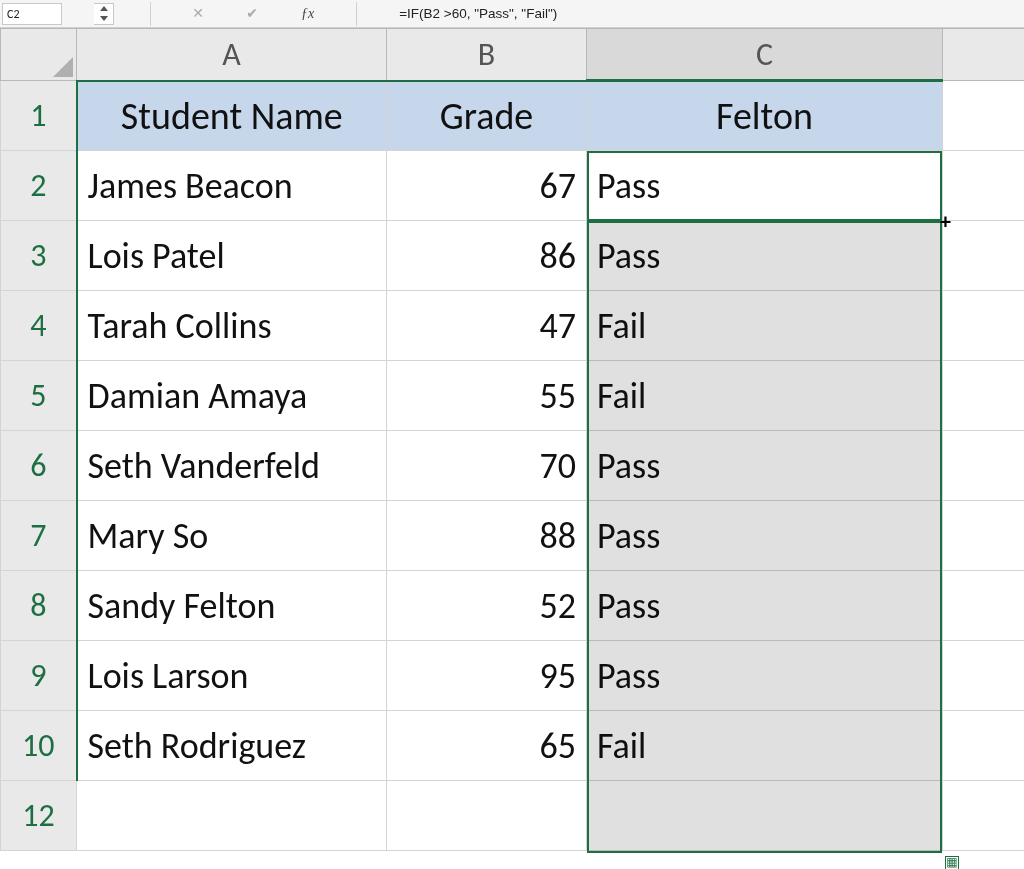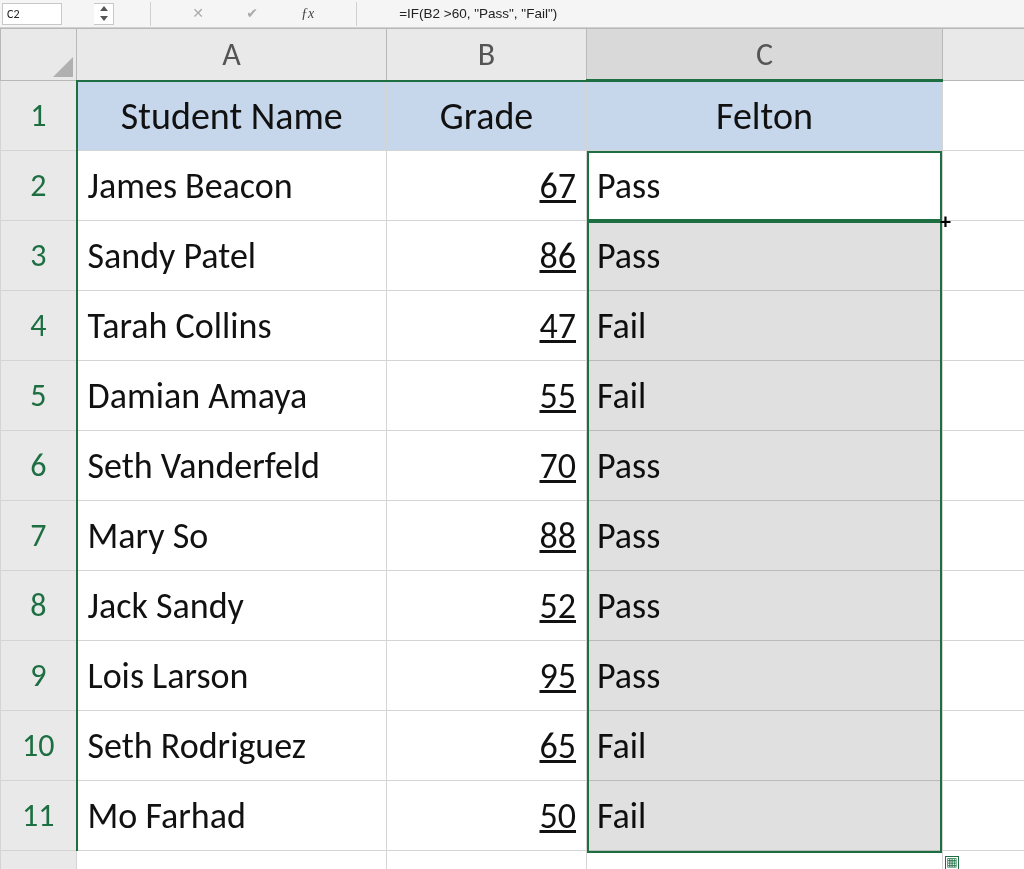--- a/index.html
+++ b/index.html
@@ -144,21 +144,21 @@
     font-size:36px;
     color:#111;
   }
   .sheet tr.header-data-row td.cell {
     background:#c6d7eb;
     text-align:center;
     font-size:38px;
     color:#111;
     margin-top:44px;
   }
-  .sheet td.cell.align-right { text-align:right;text-decoration:underline; }
+  .sheet td.cell.align-right { text-align:right; }
   .sheet td.cell.align-left { text-align:left;margin-left:16px; }
 
   
   .left-green { border-left:2px solid #1d6f42 !important; }
   .top-green  { border-top:2px solid #1d6f42 !important; }
 
   
   .selection {
     position:absolute;
     border:2px solid #1d6f42;
@@ -247,21 +247,21 @@
 
   <tr>
     <th class="rowhdr">2</th>
     <td class="cell left-green align-left">James Beacon</td>
     <td class="cell align-right">67</td>
     <td class="cell align-left">Pass</td>
     <td class="cell"></td>
   </tr>
   <tr>
     <th class="rowhdr">3</th>
-    <td class="cell left-green align-left">Sandy Patel</td>
+    <td class="cell left-green align-left">Lois Patel</td>
     <td class="cell align-right">86</td>
     <td class="cell align-left">Pass</td>
     <td class="cell"></td>
   </tr>
   <tr>
     <th class="rowhdr">4</th>
     <td class="cell left-green align-left">Tarah Collins</td>
     <td class="cell align-right">47</td>
     <td class="cell align-left">Fail</td>
     <td class="cell"></td>
@@ -282,46 +282,39 @@
   </tr>
   <tr>
     <th class="rowhdr">7</th>
     <td class="cell left-green align-left">Mary So</td>
     <td class="cell align-right">88</td>
     <td class="cell align-left">Pass</td>
     <td class="cell"></td>
   </tr>
   <tr>
     <th class="rowhdr">8</th>
-    <td class="cell left-green align-left">Jack Sandy</td>
+    <td class="cell left-green align-left">Sandy Felton</td>
     <td class="cell align-right">52</td>
     <td class="cell align-left">Pass</td>
     <td class="cell"></td>
   </tr>
   <tr>
     <th class="rowhdr">9</th>
     <td class="cell left-green align-left">Lois Larson</td>
     <td class="cell align-right">95</td>
     <td class="cell align-left">Pass</td>
     <td class="cell"></td>
   </tr>
   <tr>
     <th class="rowhdr">10</th>
     <td class="cell left-green align-left">Seth Rodriguez</td>
     <td class="cell align-right">65</td>
     <td class="cell align-left">Fail</td>
     <td class="cell"></td>
   </tr>
-  <tr>
-    <th class="rowhdr">11</th>
-    <td class="cell left-green align-left">Mo Farhad</td>
-    <td class="cell align-right">50</td>
-    <td class="cell align-left">Fail</td>
-    <td class="cell"></td>
-  </tr>
 
   <tr>
     <th class="rowhdr">12</th>
     <td class="cell"></td>
     <td class="cell"></td>
     <td class="cell"></td>
     <td class="cell"></td>
   </tr>
 </tbody>
     </table>

